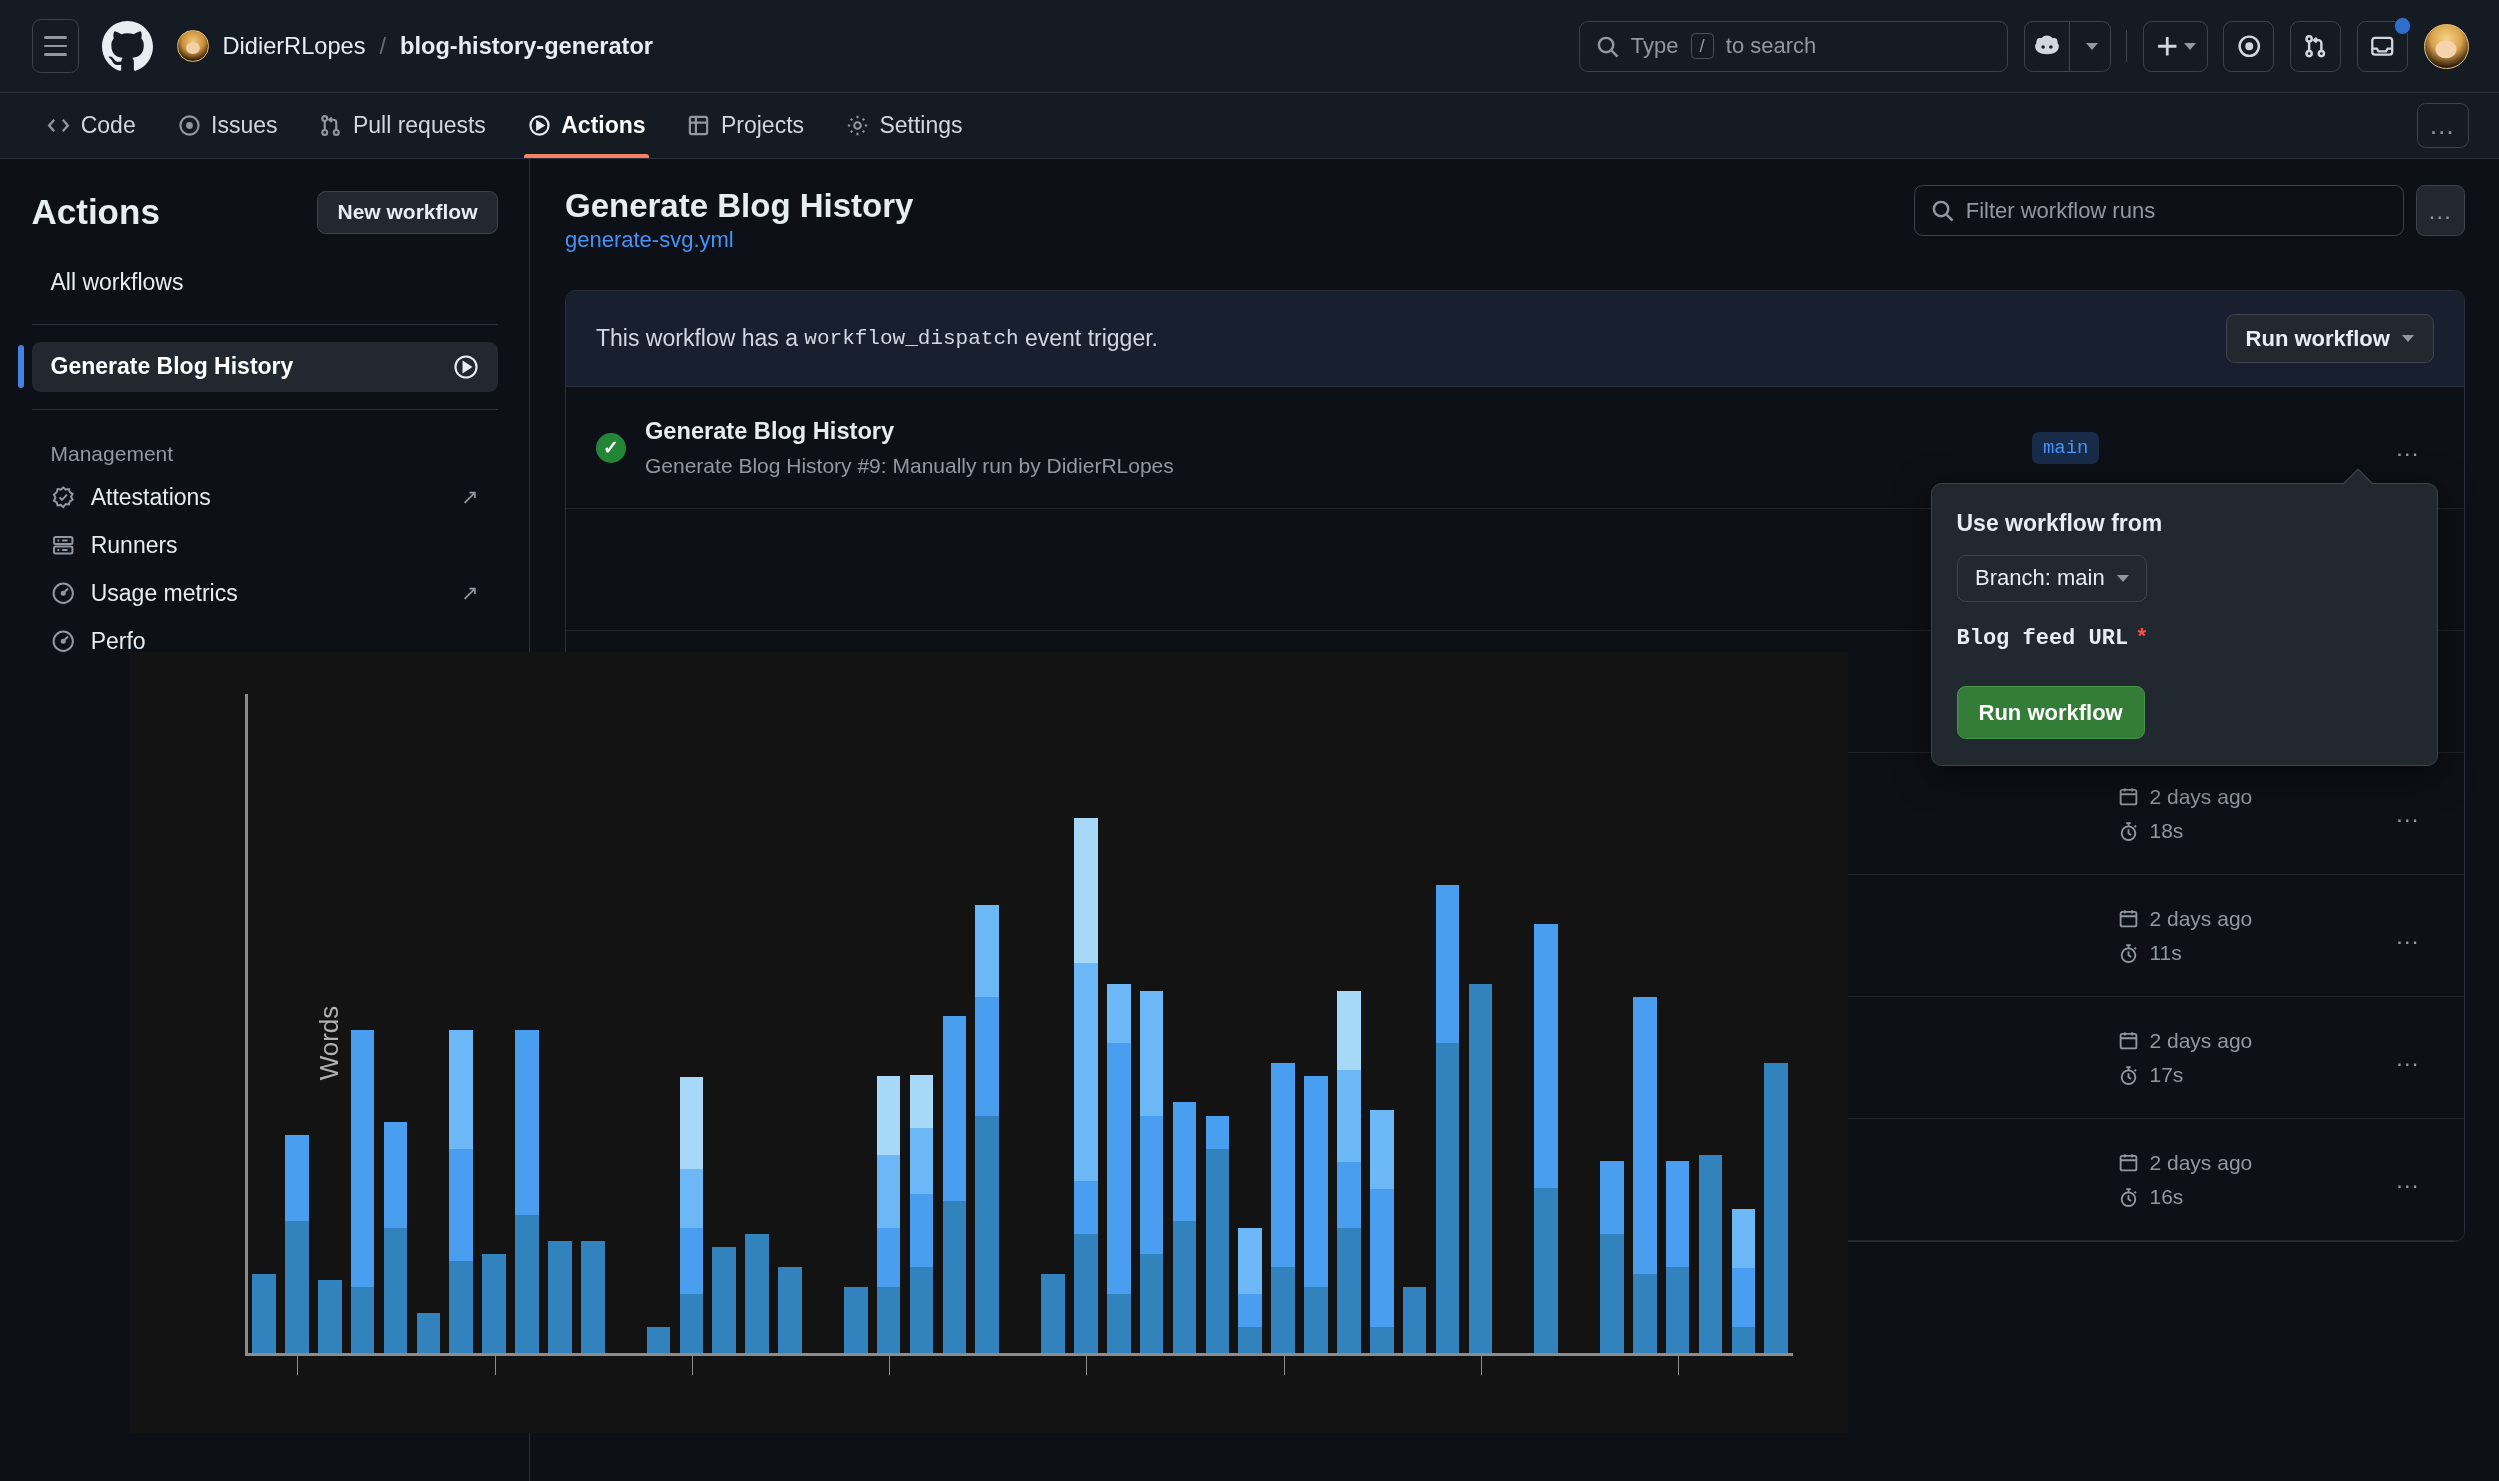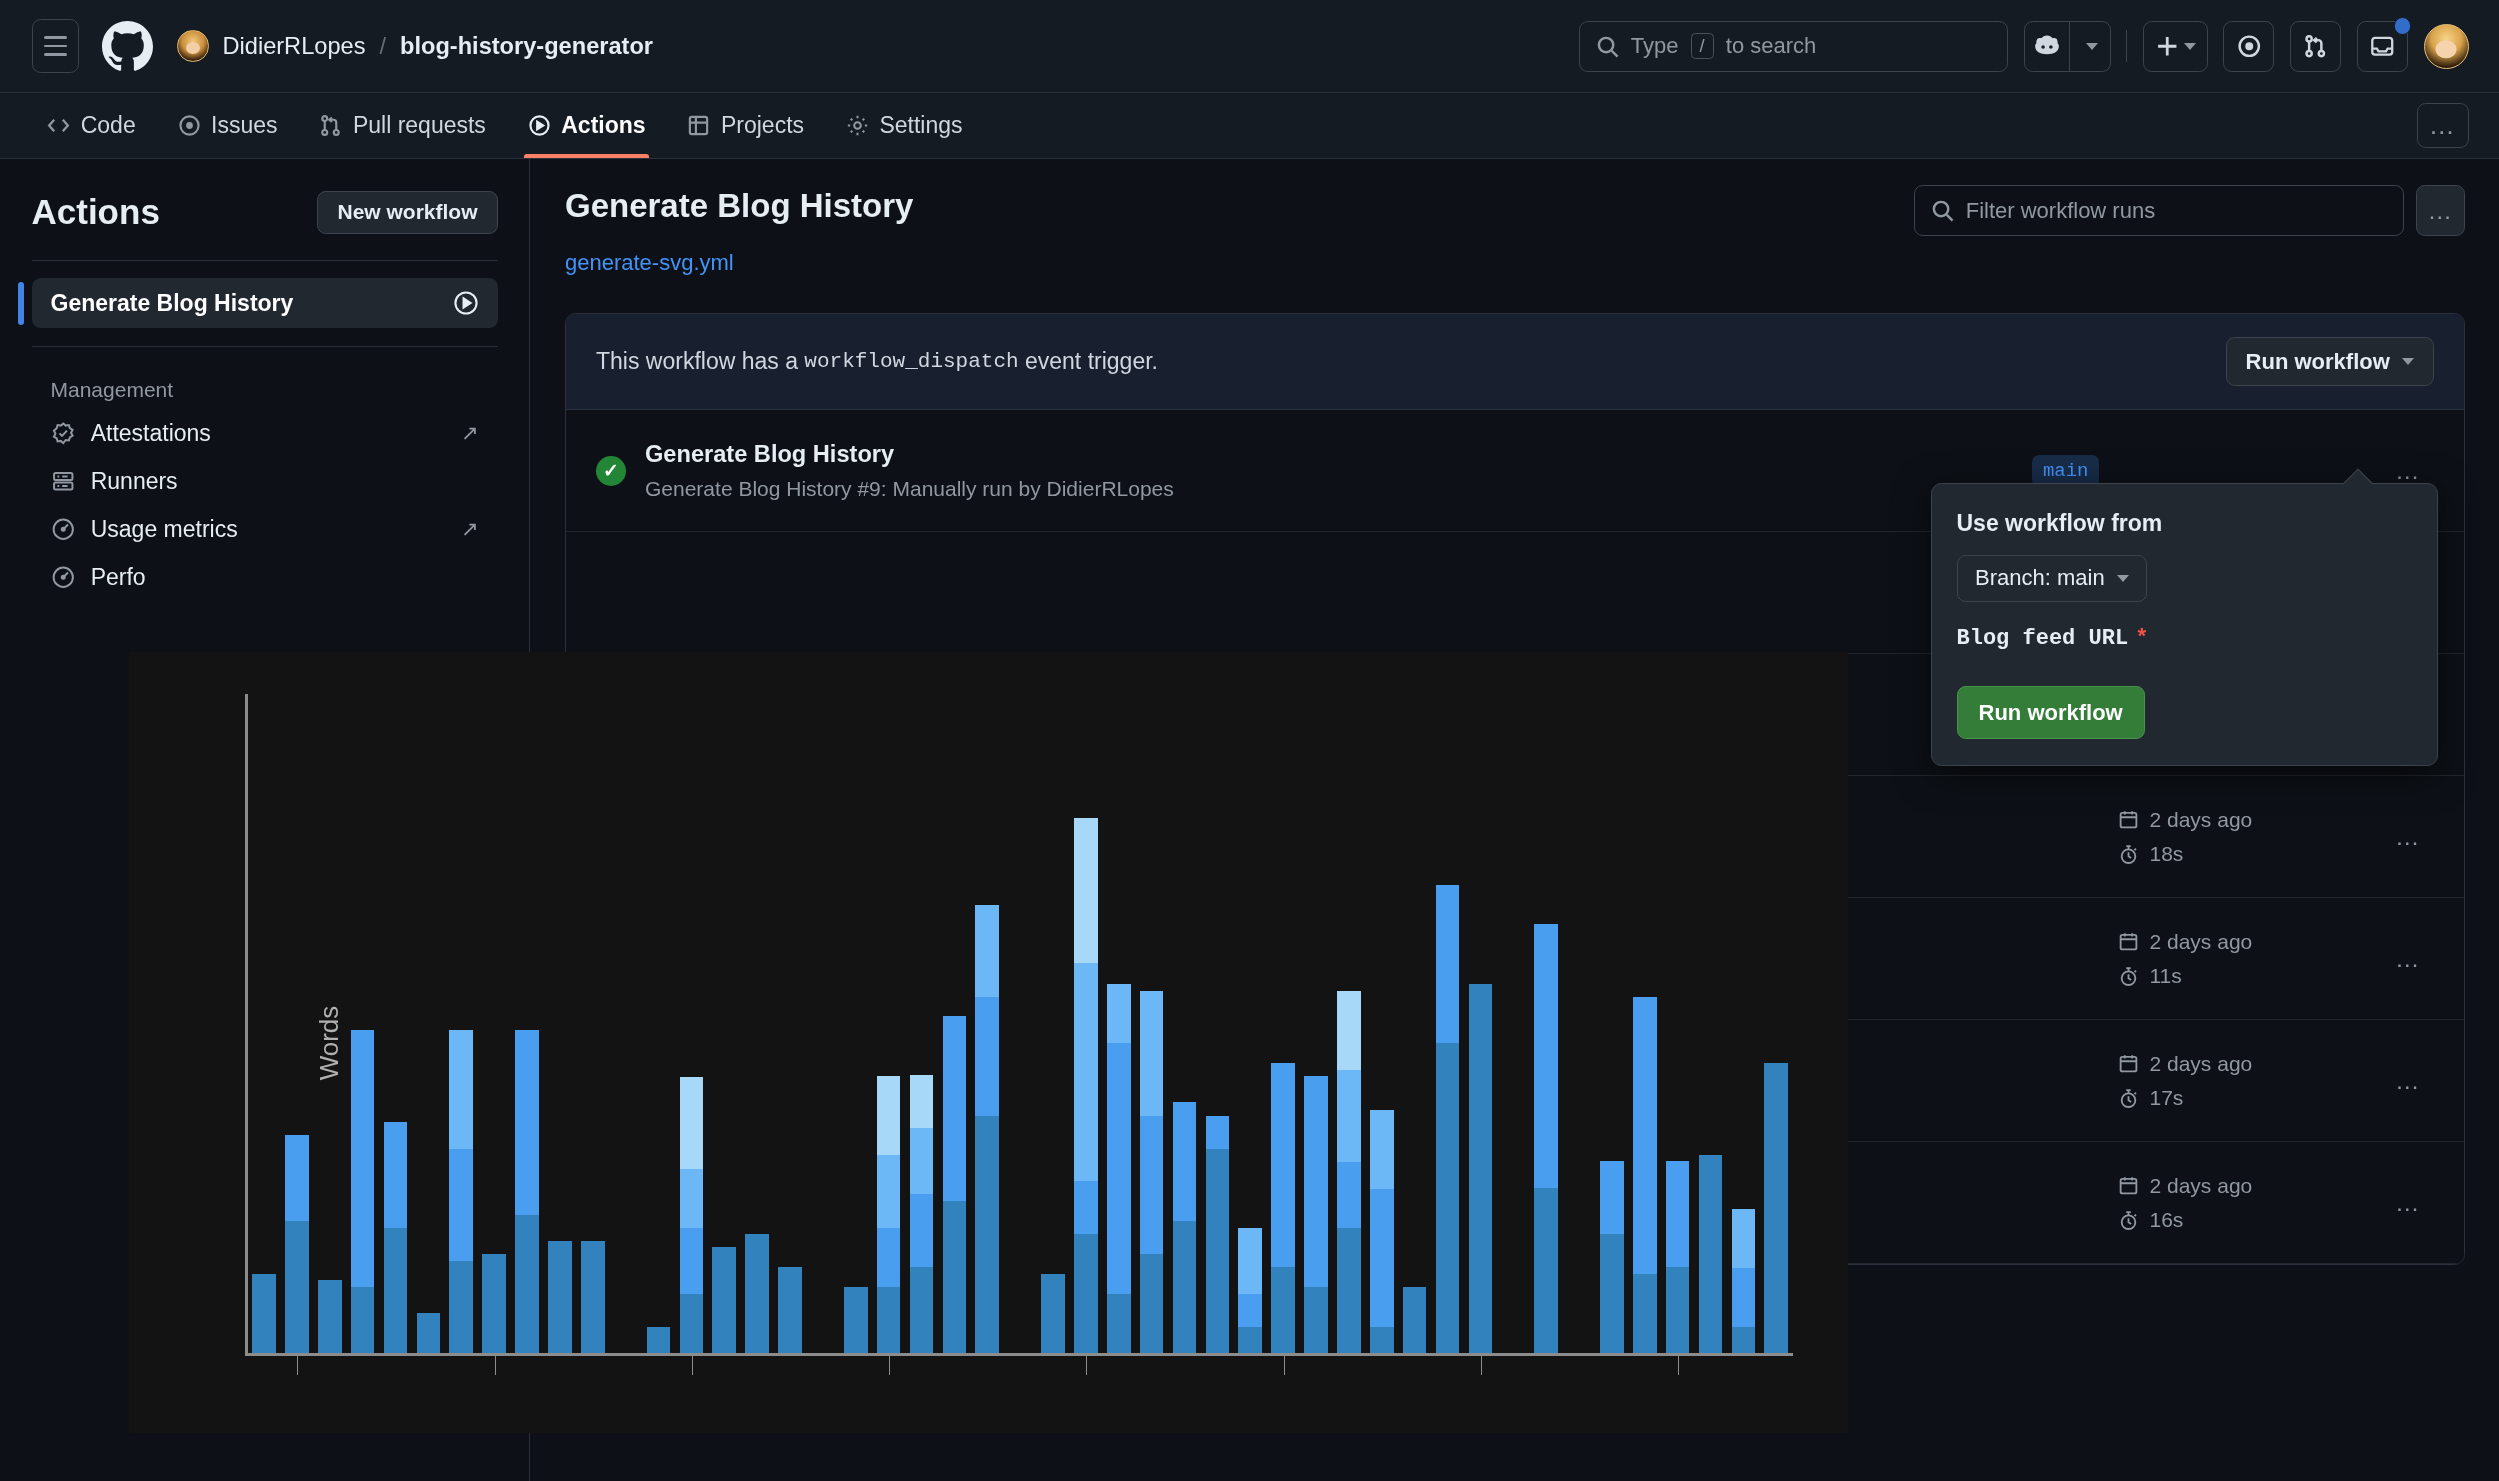--- a/index.html
+++ b/index.html
@@ -121,21 +121,21 @@
   .side-row {
     display: flex; align-items: center; gap: 15.7px; padding: 10.5px 19px;
     font-size: 23px; color: #e6edf3; border-radius: 8.7px; cursor: pointer;
   }
   .side-row .ext { margin-left: auto; color: #9198a1; font-size: 21px; }
 
   
   .main { flex: 1; padding: 26px 35px; min-width: 0; position: relative; }
   .main-head { display: flex; align-items: flex-start; }
   .wf-title { font-size: 33px; font-weight: 600; color: #e6edf3; line-height: 1.25; }
-  .wf-file { font-size: 22px; color: #4493f8; margin-top: 24px; cursor: pointer; }
+  .wf-file { font-size: 22px; color: #4493f8; margin-top: 1px; cursor: pointer; }
   .main-head-right { margin-left: auto; display: flex; align-items: center; gap: 12.2px; }
   .filterbox {
     width: 490px; height: 51px; border: 0.9px solid #3d444d; border-radius: 8.7px;
     display: flex; align-items: center; gap: 12.2px; padding: 0 15.7px;
     color: #9198a1; font-size: 22px; cursor: text;
   }
   .sq-btn {
     width: 49px; height: 51px; border: 0.9px solid #3d444d; border-radius: 8.7px;
     background: #212830; color: #9198a1; display: flex; align-items: center;
     justify-content: center; font-size: 24.5px; letter-spacing: 1.7px; cursor: pointer;
@@ -370,20 +370,21 @@
     <div class="navmore">…</div>
   </div>
 
   <div class="body">
 
     <div class="sidebar">
       <div class="side-head">
         <div class="side-title">Actions</div>
         <div class="btn-ghost">New workflow</div>
       </div>
+      <div class="side-link">All workflows</div>
       <div class="side-sep"></div>
       <div class="side-item-wrap">
         <div class="side-item">
           <span>Generate Blog History</span>
           <svg width="26" height="26" viewBox="0 0 16 16" fill="none" stroke="#e6edf3" stroke-width="1.3">
             <circle cx="8" cy="8" r="6.5"></circle>
               <path d="M6.5 5.2 10.8 8l-4.3 2.8Z" fill="#e6edf3"></path>
           </svg>
         </div>
       </div>

